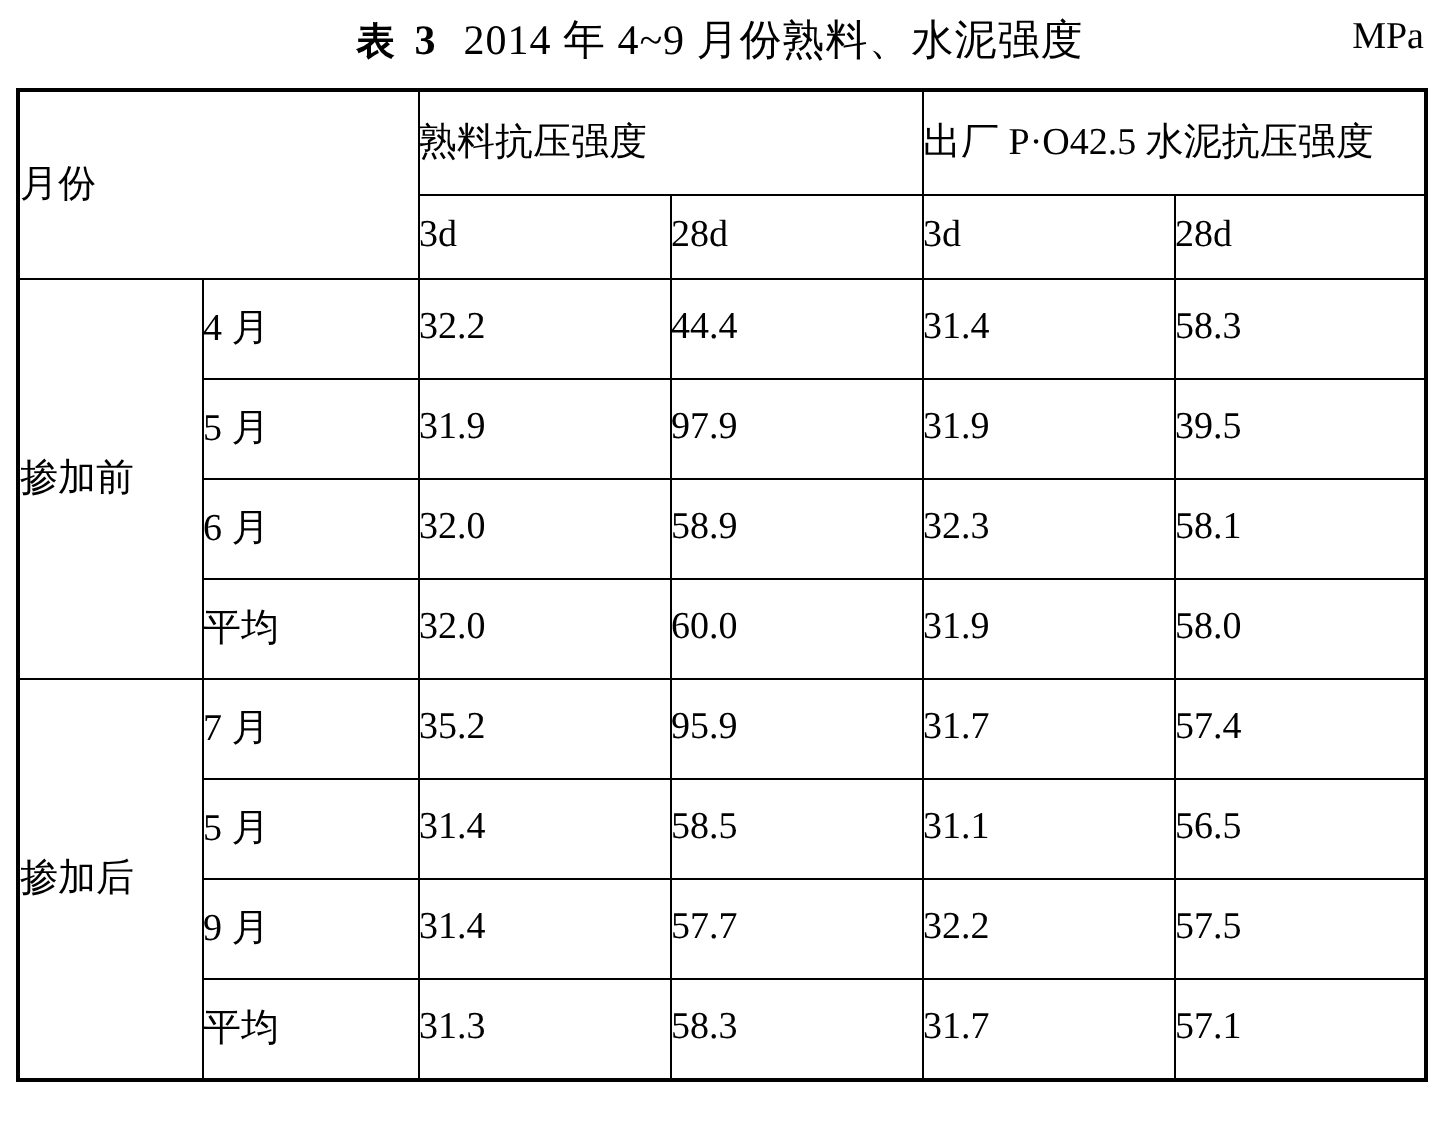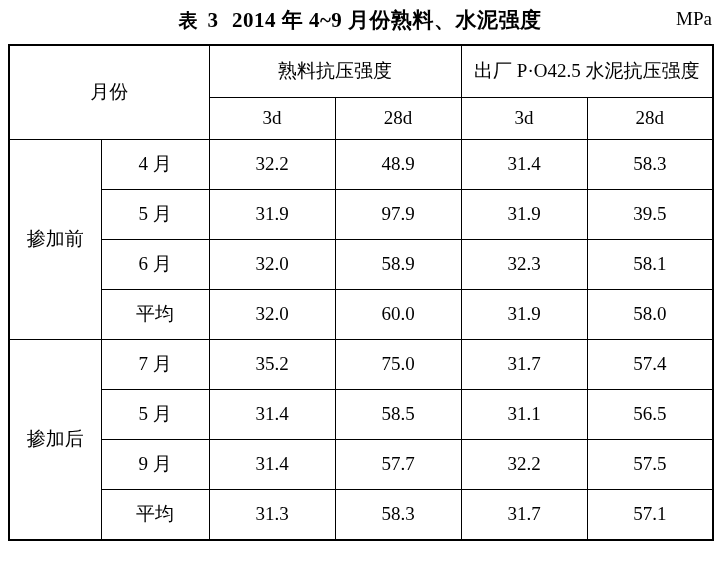--- a/index.html
+++ b/index.html
@@ -24,21 +24,21 @@
     display: flex;
     align-items: baseline;
     justify-content: center;
     position: relative;
     height: 44px;
     padding-top: 6px;
     box-sizing: border-box;
   }
   .caption-main {
     font-size: 21px;
-    font-weight: bold;
+    font-weight: normal;
     letter-spacing: 0.5px;
     white-space: nowrap;
   }
   .caption-label {
     font-size: 19px;
     font-weight: bold;
   }
   .caption-num {
     font-size: 21px;
     font-weight: bold;
@@ -53,21 +53,21 @@
     font-weight: normal;
   }
   table.strength {
     border-collapse: collapse;
     margin: 0 8px;
     width: 704px;
     table-layout: fixed;
   }
   table.strength td, table.strength th {
     border: 1px solid #000000;
-    text-align: center;
+    text-align: left;
     vertical-align: middle;
     font-weight: normal;
     font-size: 19px;
     padding: 0;
   }
   table.strength {
     border: 2px solid #000;
   }
   .hdr-group {
     height: 52px;
@@ -128,21 +128,21 @@
         <th>3d</th>
         <th>28d</th>
       </tr>
     </thead>
     <tbody>
 
       <tr class="data-row">
         <td rowspan="4" class="group-cell">掺加前</td>
         <td>4 月</td>
         <td>32.2</td>
-        <td>48.9</td>
+        <td>44.4</td>
         <td>31.4</td>
         <td>58.3</td>
       </tr>
       <tr class="data-row">
         <td>5 月</td>
         <td>31.9</td>
         <td>97.9</td>
         <td>31.9</td>
         <td>39.5</td>
       </tr>
@@ -158,21 +158,21 @@
         <td>32.0</td>
         <td>60.0</td>
         <td>31.9</td>
         <td>58.0</td>
       </tr>
 
       <tr class="data-row">
         <td rowspan="4" class="group-cell">掺加后</td>
         <td>7 月</td>
         <td>35.2</td>
-        <td>75.0</td>
+        <td>95.9</td>
         <td>31.7</td>
         <td>57.4</td>
       </tr>
       <tr class="data-row">
         <td>5 月</td>
         <td>31.4</td>
         <td>58.5</td>
         <td>31.1</td>
         <td>56.5</td>
       </tr>

